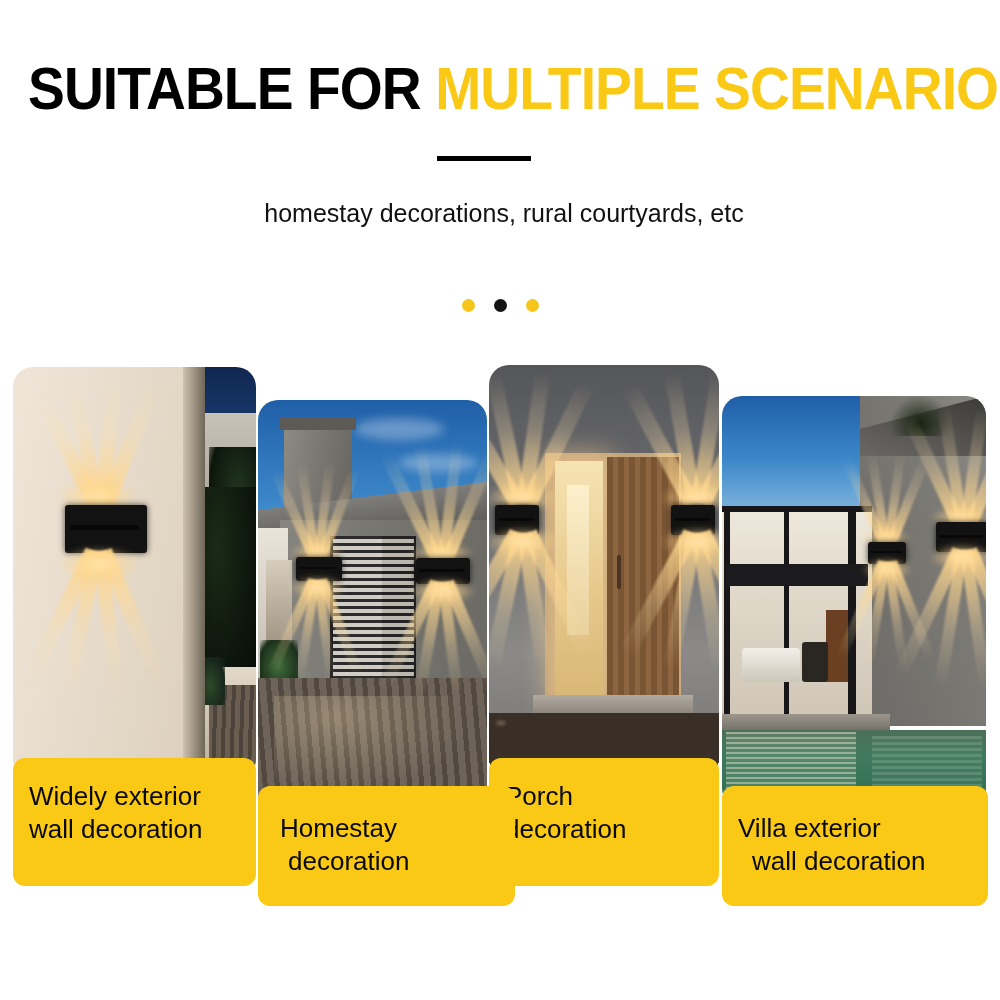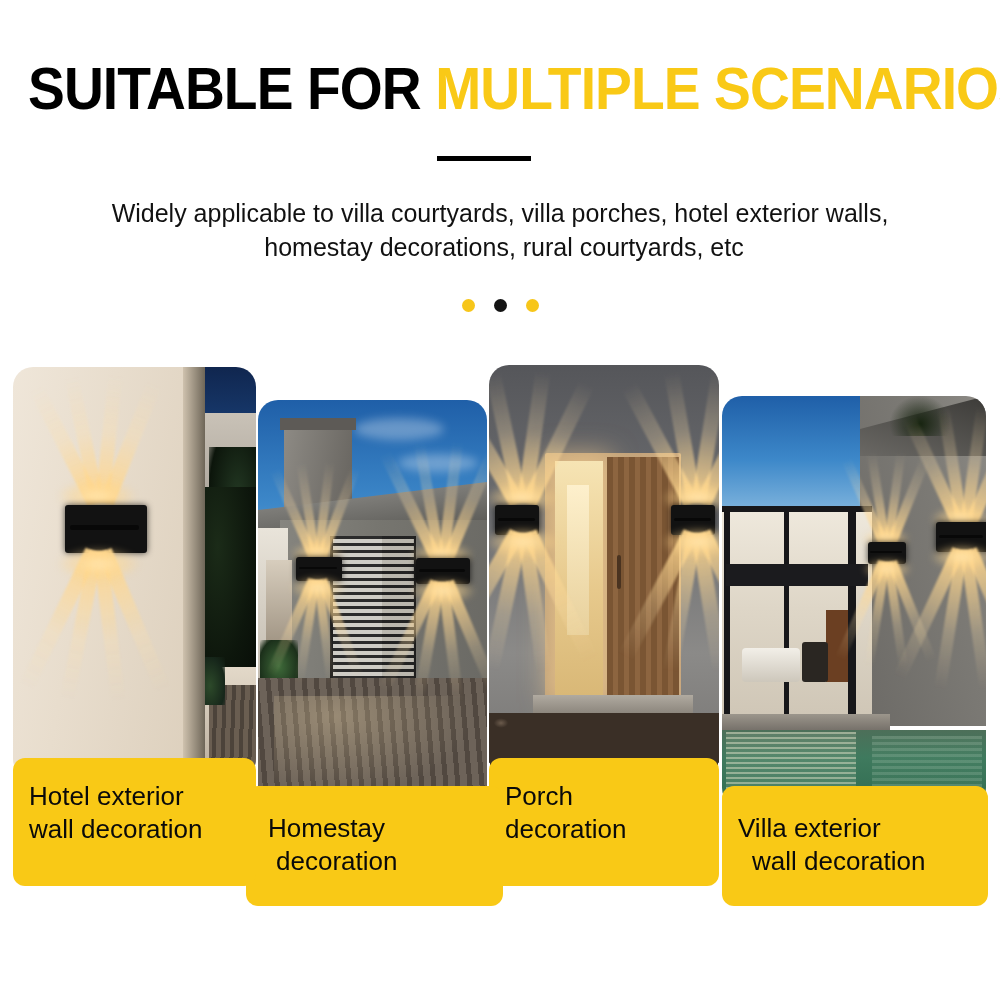--- a/index.html
+++ b/index.html
@@ -181,41 +181,40 @@
       background:repeating-linear-gradient(180deg,rgba(200,220,200,.22) 0 3px,rgba(120,160,130,.10) 3px 6px);}
 
   
   .caption{
     position:absolute;background:#F9C916;border-radius:12px;
     color:#0a0a0a;font-size:26px;line-height:33px;
     font-family:"Liberation Sans","DejaVu Sans",sans-serif;
     padding:22px 14px 14px 16px;box-sizing:border-box;
   }
   .c1{left:13px;  top:758px; width:243px; height:128px; z-index:14;}
-  .c2{left:246px; top:786px; width:257px; height:120px; z-index:13;}
+  .c2{left:258px; top:786px; width:257px; height:120px; z-index:13;}
   .c3{left:489px; top:758px; width:230px; height:128px; z-index:12;}
   .c4{left:722px; top:786px; width:266px; height:120px; z-index:11;}
   .c2, .c4{padding-top:26px;}
   .cap-l1,.cap-l2{display:block;white-space:nowrap;}
   .c2 .cap-l2,.c4 .cap-l2{padding-left:14px;}
   .c2 .cap-l1{padding-left:6px;}
 </style>
 </head>
 <body>
 
 <div class="page">
 
   <div class="headline">
     <span class="hl-black">SUITABLE FOR </span><span class="hl-yellow">MULTIPLE SCENARIOS</span>
   </div>
 
   <div class="divider"></div>
 
   <div class="subtitle">
-    <span class="l1">Widely applicable to villa courtyards, villa porches, hotel exterior walls,</span>
     <span class="l2">homestay decorations, rural courtyards, etc</span>
   </div>
 
   <div class="dots">
     <span class="dot y"></span>
     <span class="dot k"></span>
     <span class="dot y"></span>
   </div>
 
   <div class="panel p1">
@@ -394,21 +393,21 @@
         <div class="ray" style="width:13px;height:140px;left:50px;transform:rotate(-25deg);"></div>
         <div class="ray" style="width:12px;height:140px;left:54px;transform:rotate(-9deg);"></div>
         <div class="ray" style="width:12px;height:140px;left:58px;transform:rotate(8deg);"></div>
         <div class="ray" style="width:13px;height:140px;left:62px;transform:rotate(24deg);"></div>
       </div>
       <div class="glow" style="left:208px;top:148px;width:64px;height:26px;"></div>
     </div>
   </div>
 
   <div class="caption c1">
-    <span class="cap-l1">Hotel exterior</span>
+    <span class="cap-l1">Widely exterior</span>
     <span class="cap-l2">wall decoration</span>
   </div>
 
   <div class="caption c2">
     <span class="cap-l1">Homestay</span>
     <span class="cap-l2">decoration</span>
   </div>
 
   <div class="caption c3">
     <span class="cap-l1">Porch</span>

